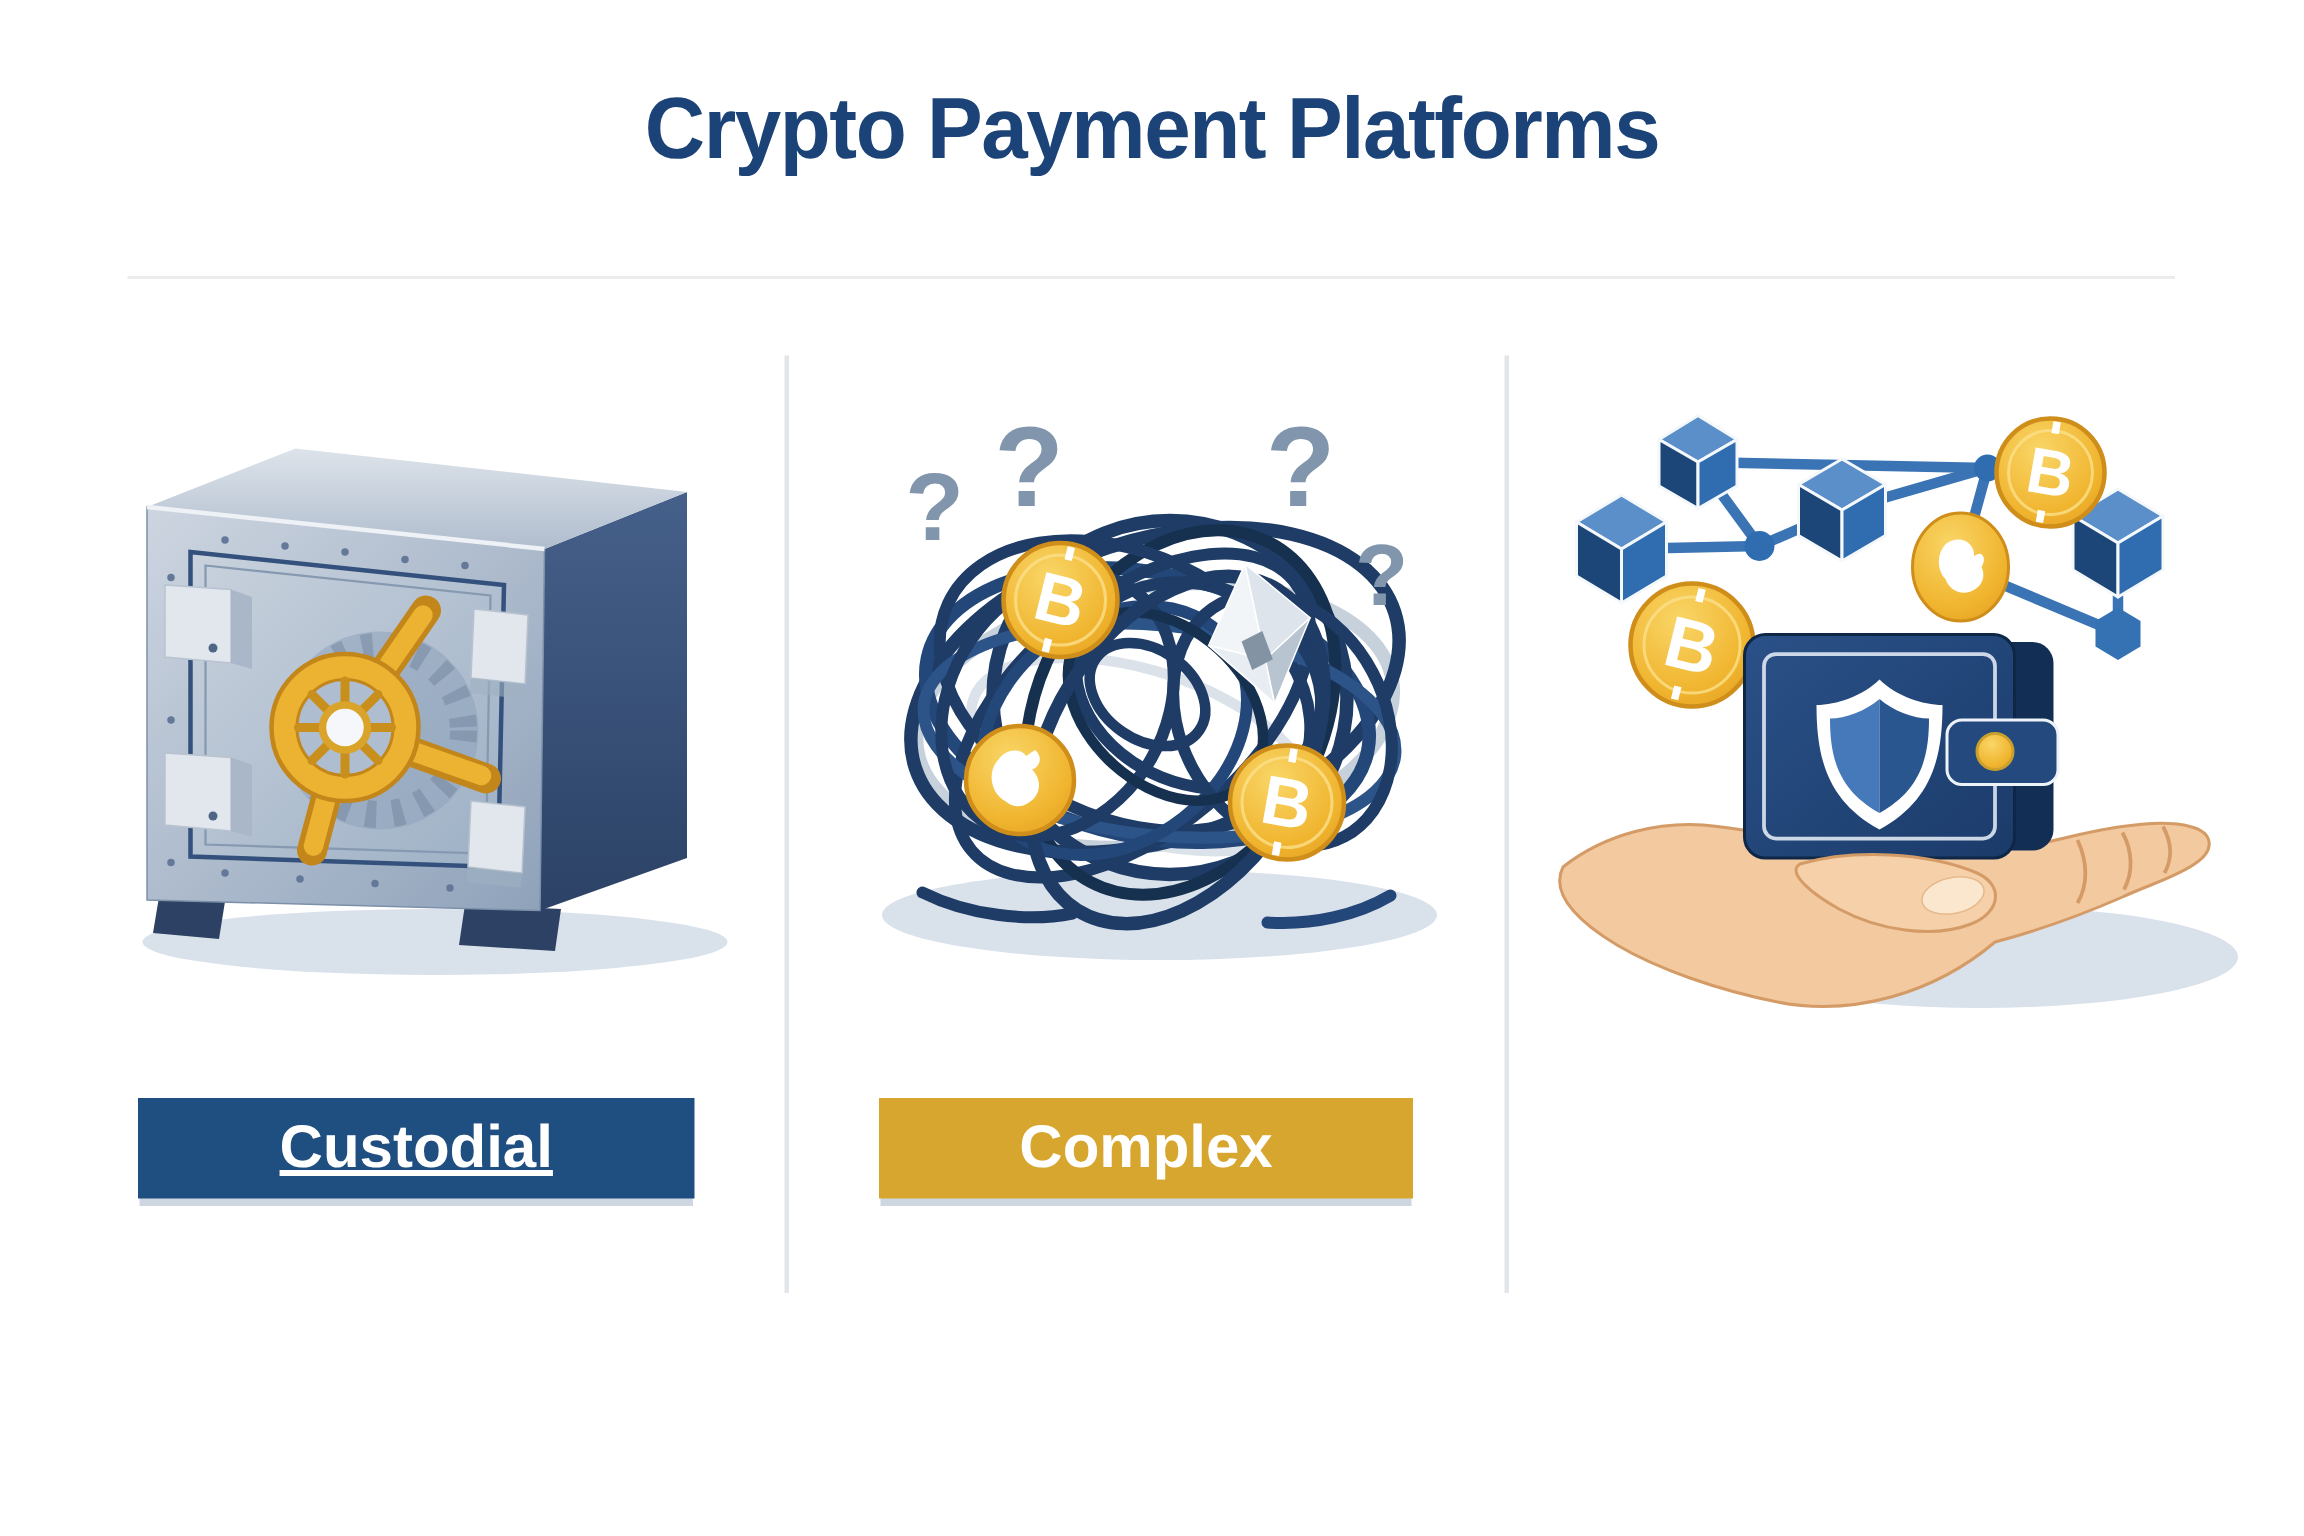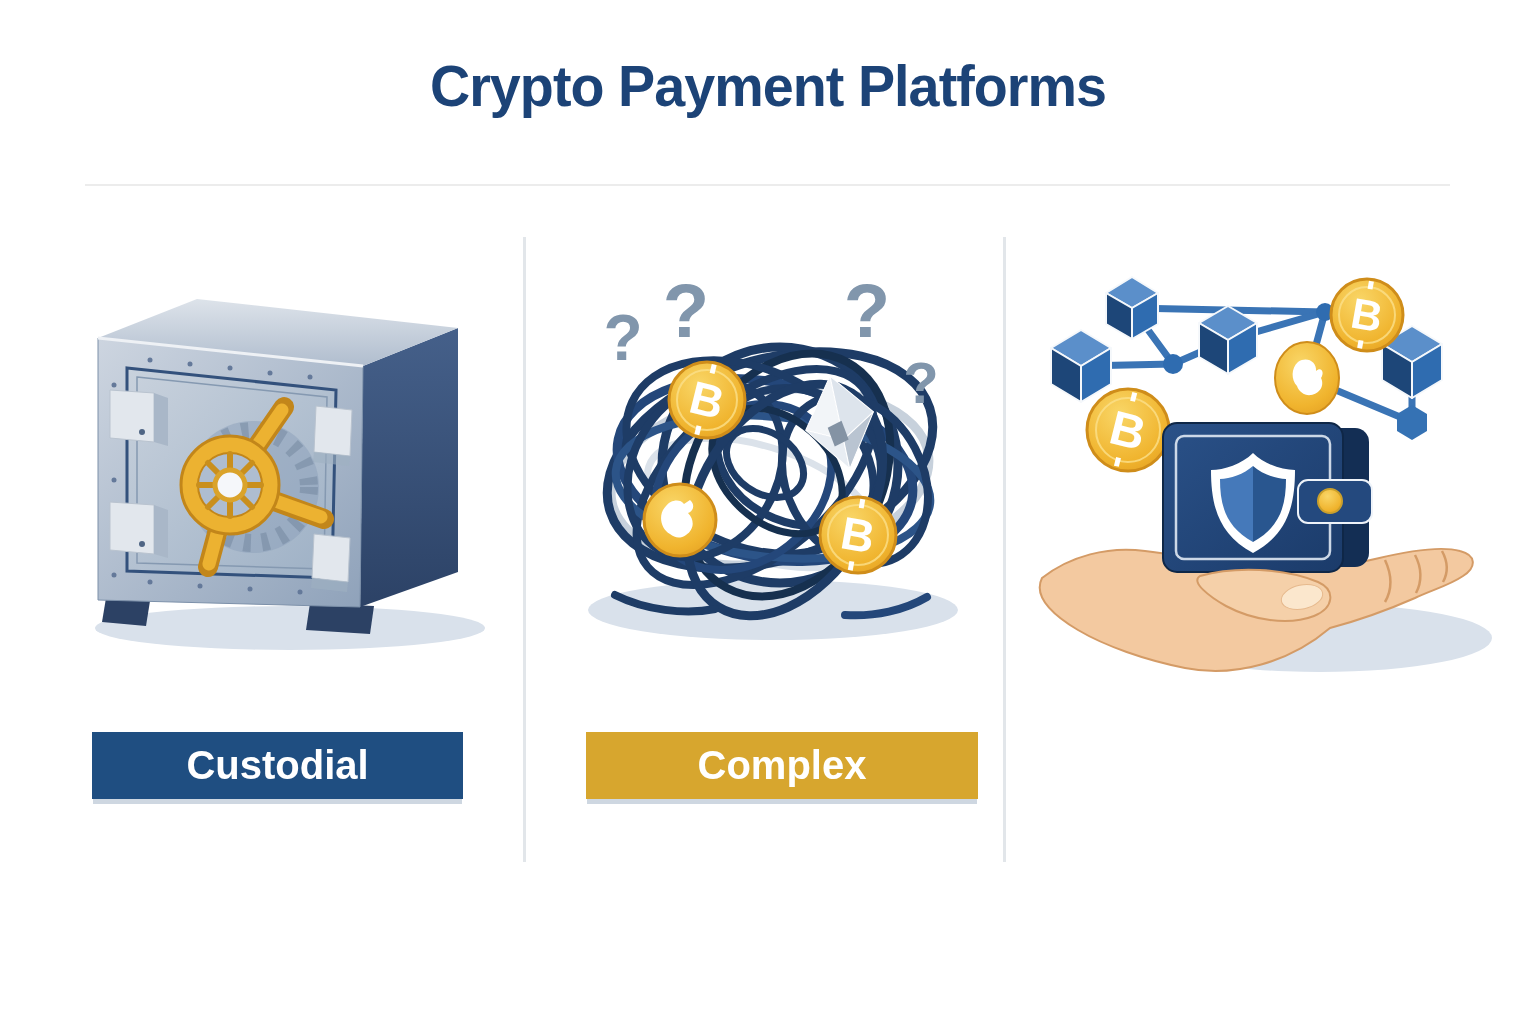--- a/index.html
+++ b/index.html
@@ -8,22 +8,22 @@
   .title{position:absolute;top:52px;left:0;width:1536px;text-align:center;
          font-size:58px;font-weight:700;color:#1c4377;letter-spacing:-1px;
          transform:scaleX(.96);margin:0;}
   .hsep{position:absolute;top:184px;left:85px;width:1365px;height:2px;background:#ececec;}
   .vdiv{position:absolute;top:237px;width:3px;height:625px;background:#e2e6ea;}
   .vdiv.d1{left:523px;} .vdiv.d2{left:1003px;}
   .illus{position:absolute;}
   .badge{position:absolute;top:732px;height:67px;display:flex;align-items:center;justify-content:center;
          color:#fff;font-size:40px;font-weight:700;
          box-shadow:0 6px 0 -1px rgba(185,198,212,.7);}
-  .badge.b1{left:92px;width:371px;}
-  .badge.b2{left:586px;width:392px;}
+  .badge.b1{left:92px;width:371px;text-decoration:underline;}
+  .badge.b2{left:586px;width:356px;}
   .badge.b3{left:1066px;width:371px;}
   .qmark{font-weight:700;fill:#8196ac;font-family:"Liberation Sans",sans-serif;}
   .btc-letter{font-weight:700;fill:#ffffff;font-family:"Liberation Sans",sans-serif;}
 </style>
 </head>
 <body>
 
 <div class="canvas">
 
   <h1 class="title">Crypto Payment Platforms</h1>

